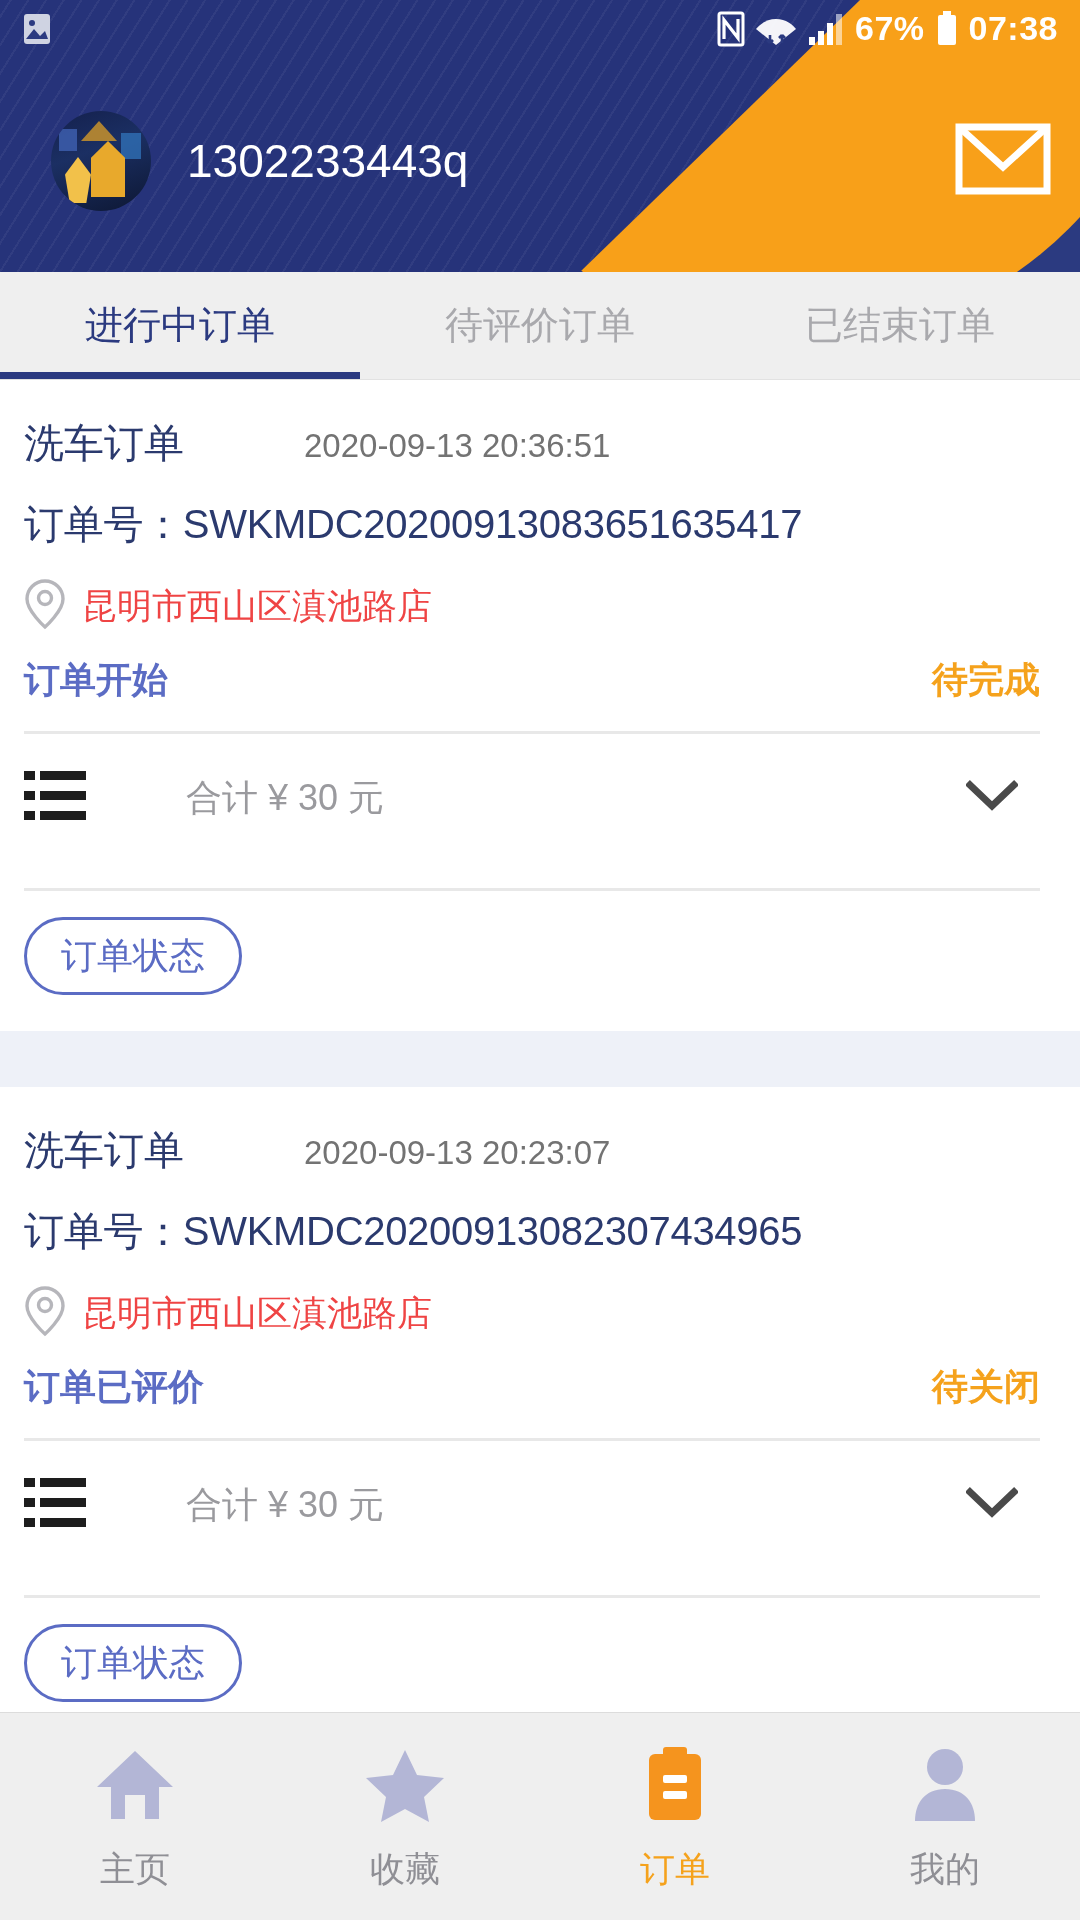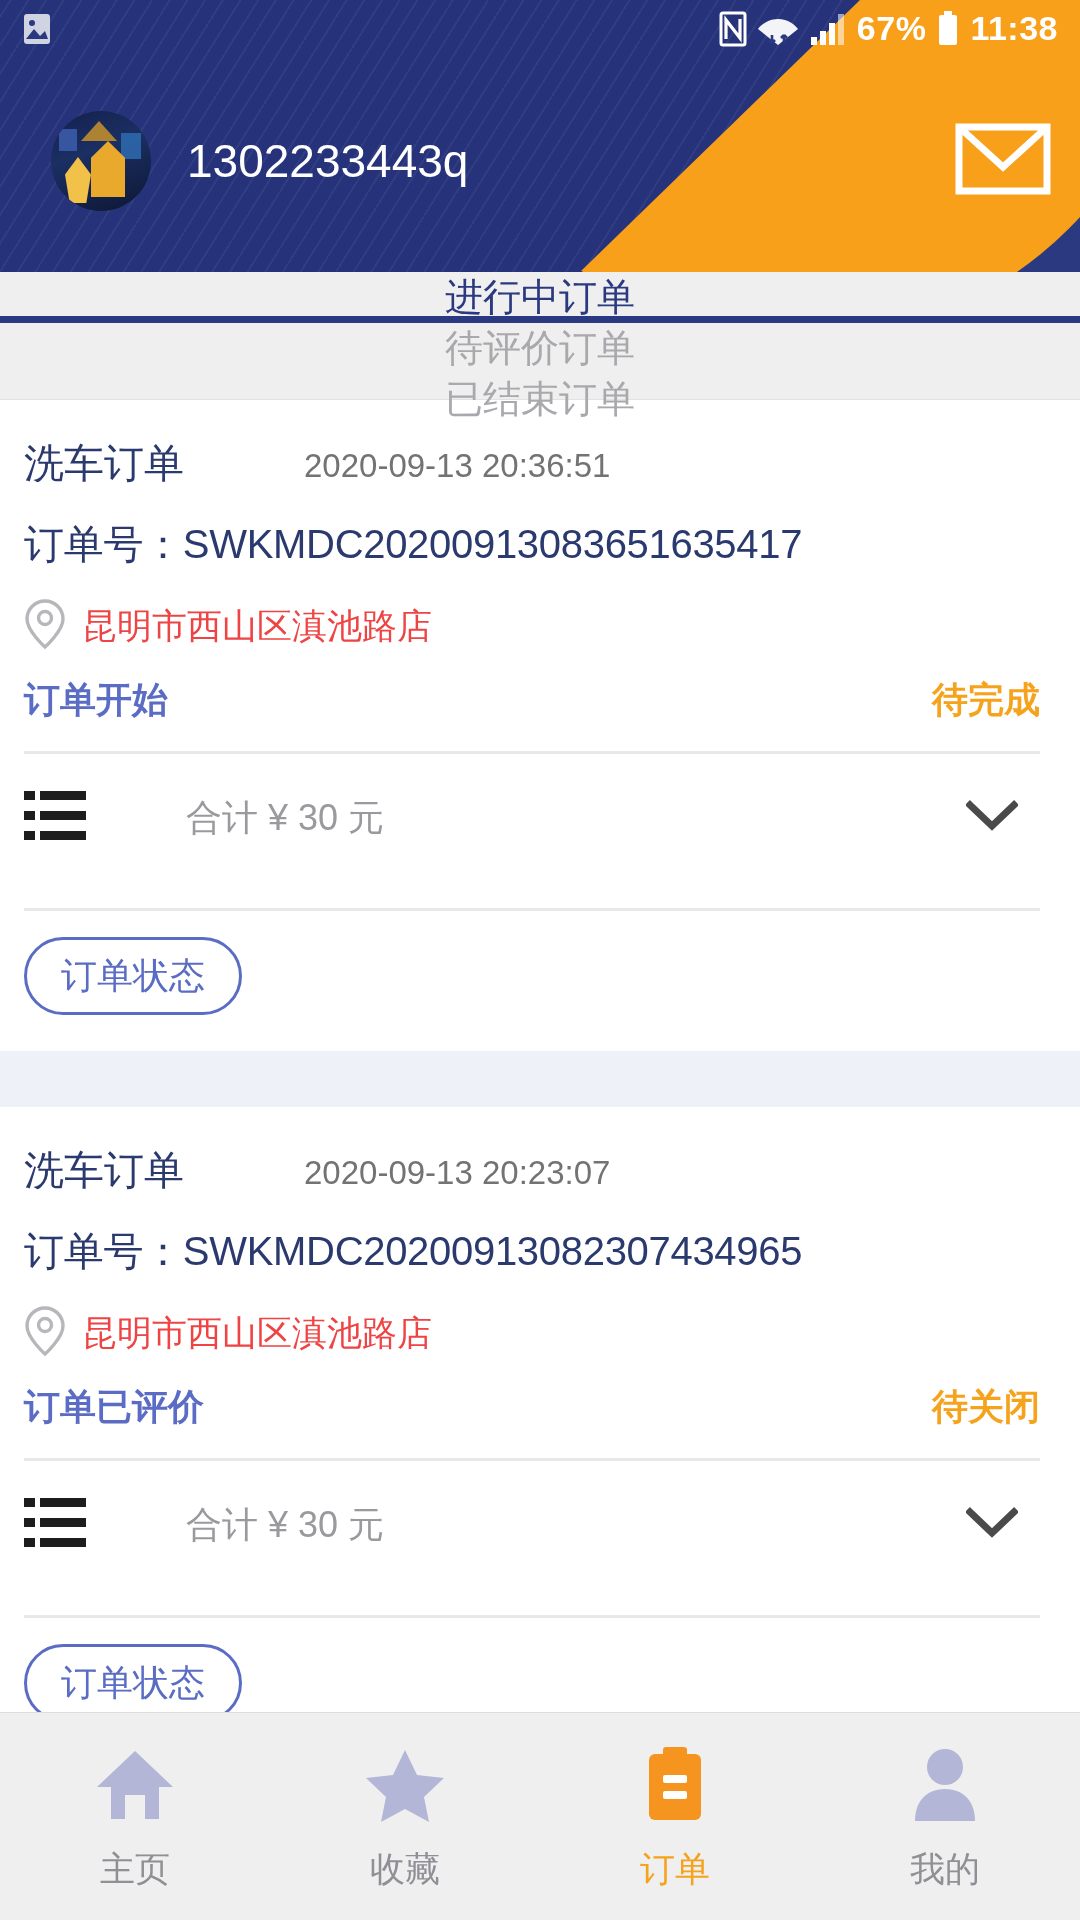--- a/index.html
+++ b/index.html
@@ -62,23 +62,22 @@
   .avatar .a5 { position:absolute; left:30px; top:10px; width:36px; height:20px; background:#c8922b; opacity:.85;
        clip-path:polygon(50% 0,100% 100%,0 100%);}
   .username {
     color:#ffffff; font-size:46px; margin-left:36px;
     line-height:1; white-space:nowrap;
   }
   .mail-btn { margin-left:auto; width:96px; height:72px; display:flex; align-items:center; justify-content:center; }
 
   
   .tabs {
-    position:relative; display:flex; height:128px; background:#efefef;
+    position:relative; display:flex; height:108px; background:#efefef;
     border-bottom:1px solid #e2e2e2;
-    flex-direction:column;
   }
   .tab {
     flex:1; display:flex; align-items:center; justify-content:center;
     font-size:38px; color:#a9a9ad; position:relative;
   }
   .tab.active { color:#2b3a80; }
   .tab.active::after {
     content:""; position:absolute; left:0; right:0; bottom:0;
     height:7px; background:#2b3a80;
   }
@@ -166,21 +165,21 @@
             <rect x="29" y="3" width="6" height="31" fill="#fff" opacity="0.55"></rect>
           </svg>
         </span>
         <span class="sb-text">67%</span>
         <span class="sb-icon">
           <svg width="24" height="36" viewBox="0 0 24 36">
               <rect x="8" y="0" width="8" height="4" fill="#fff"></rect>
               <rect x="3" y="4" width="18" height="30" rx="2" fill="#fff"></rect>
             </svg>
         </span>
-        <span class="sb-text">11:38</span>
+        <span class="sb-text">07:38</span>
       </div>
     </div>
 
     <div class="userrow">
       <div class="avatar">
         <div class="a3"></div>
           <div class="a4"></div>
           <div class="a5"></div>
         <div class="a1"></div>
           <div class="a2"></div>

